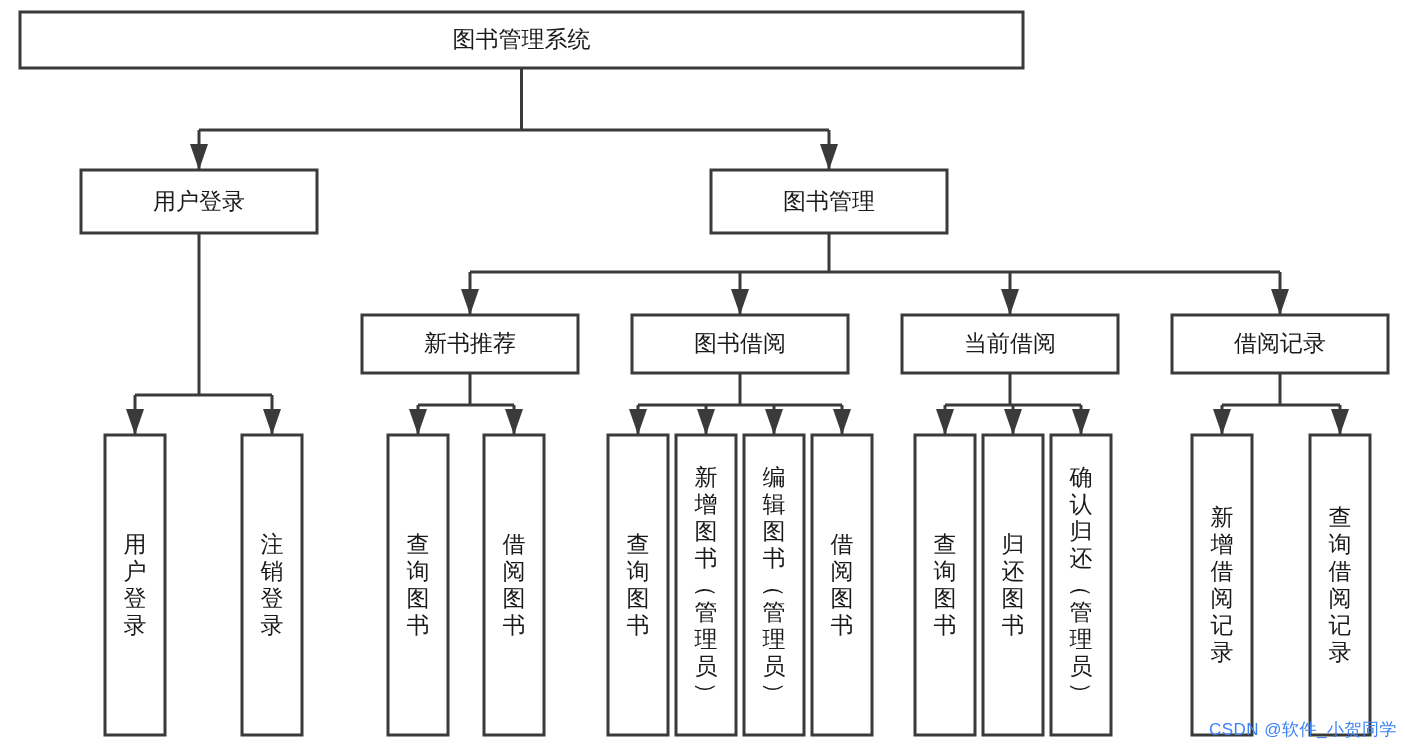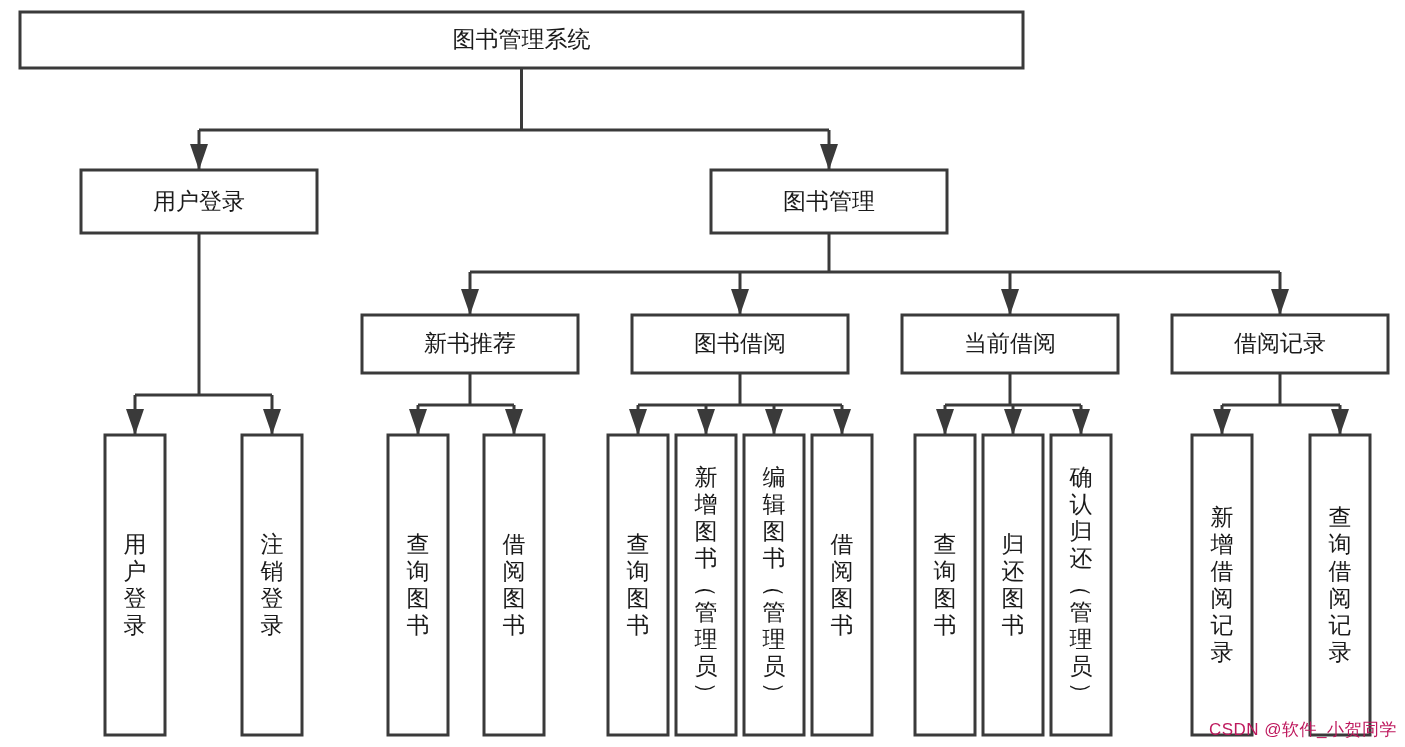--- a/index.html
+++ b/index.html
@@ -54,21 +54,21 @@
     font-size: 23px;
     fill: #1a1a1a;
     text-anchor: middle;
   }
   .watermark-text {
     position: absolute;
     right: 8px;
     bottom: 6px;
     font-family: "Liberation Sans", "DejaVu Sans", sans-serif;
     font-size: 17px;
-    color: #be185d;
+    color: #3b82f6;
     white-space: nowrap;
     letter-spacing: 0.5px;
   }
 </style>
 </head>
 <body>
 
 <div id="diagram-root">
   <svg id="flow-svg" viewBox="0 0 1405 747">
     <g id="links-layer">

